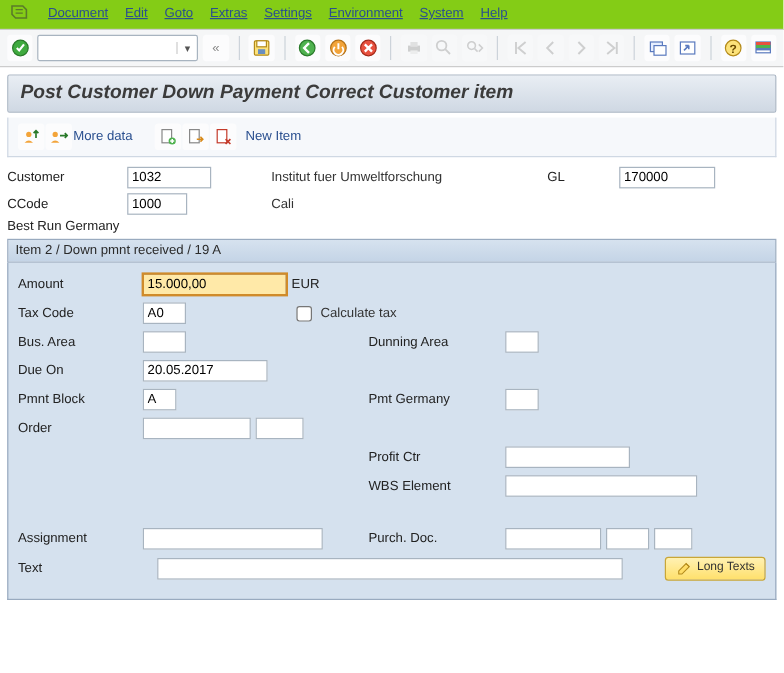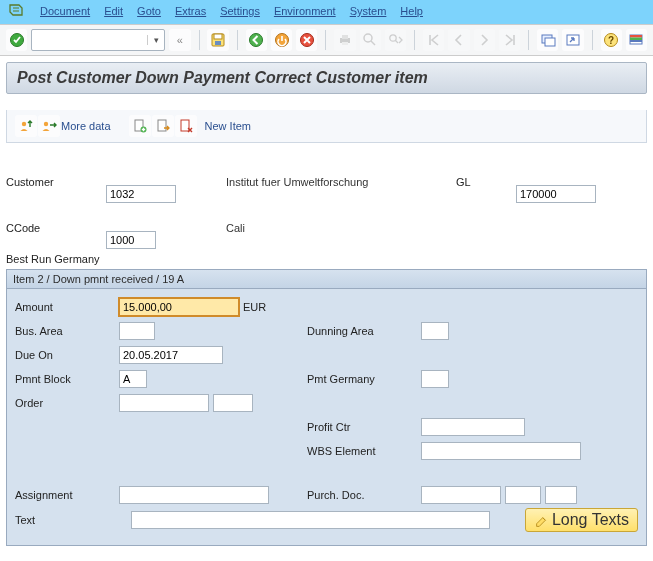--- a/index.html
+++ b/index.html
@@ -8,21 +8,21 @@
     font-size: 11px;
     background: #ffffff;
     color: #333;
   }
   .menubar {
     display: flex;
     align-items: center;
     padding: 3px 8px 5px 8px;
     border-bottom: 1px solid #ccc;
     gap: 14px;
-    background: #7dd3fc;
+    background: #84cc16;
   }
   .menubar .sap-logo {
     color: #555;
     font-size: 15px;
     margin-right: 2px;
   }
   .menubar .mitem {
     color: #2a4f8f;
     text-decoration: underline;
     cursor: default;
@@ -58,21 +58,21 @@
     background: linear-gradient(#e9eef4,#cfd8e3);
     border: 1px solid #aab6c4;
     padding: 6px 10px;
     font-style: italic;
     font-weight: bold;
     font-size: 16px;
     color: #3b3b3b;
     border-radius: 2px;
   }
   .subtoolbar {
-    margin: 16px 6px;
+    margin: 4px 6px;
     padding: 5px 8px;
     border: 1px solid #cfd8e3;
     border-top: none;
     display: flex;
     align-items: center;
     gap: 1px;
     background: #f6f8fb;
   }
   .subtoolbar .link { color:#2a4f8f; }
   .subtoolbar .gap { width: 16px; }
@@ -84,21 +84,20 @@
     grid-template-columns: 100px 90px 30px 230px 60px 100px;
     row-gap: 4px;
     align-items: center;
     padding: 2px 0 4px 0;
   }
   .hdr-grid input {
     height: 18px;
     border: 1px solid #a8b4c0;
     padding: 1px 3px;
     font-size: 11px;
-    margin-top: 24px;
   }
   .section-title {
     background: linear-gradient(#d6e2ef,#c4d4e6);
     border: 1px solid #99aabf;
     padding: 3px 6px;
     color: #2b2b2b;
     font-size: 11px;
   }
   .section-body {
     border: 1px solid #99aabf;
@@ -121,27 +120,27 @@
   input.fld.small { width: 36px; }
   input.fld.med { width: 104px; }
   input.fld.focus {
     background: #ffe9a8;
     outline: 2px solid #d08b2a;
     outline-offset: -1px;
   }
   .chk { display:inline-flex; align-items:center; gap:4px;}
   .spacer { height: 20px; }
   .longbtn {
-    display:inline-flex; align-items:flex-end; gap:4px;
+    display:inline-flex; align-items:flex-start; gap:4px;
     background: linear-gradient(#fff1b3,#ffe06b);
     border:1px solid #c9a637;
     border-radius:3px;
     padding: 2px 8px;
     color:#333;
-    font-size:16px;
+    font-size:10px;
     margin-left:19px;
   }
   .icon16 { width:16px; height:16px; }
 </style>
 </head>
 <body>
 
 <div class="menubar">
   <span class="sap-logo">
     <svg width="16" height="16" viewBox="0 0 16 16">
@@ -340,20 +339,28 @@
 
     <div class="row">
       <span class="lbl">Amount</span>
       <input class="fld focus" value="15.000,00" style="">
       <span class="lbl">EUR</span>
       <span></span>
         <span></span>
     </div>
 
 
+    <div class="row">
+      <span class="lbl">Tax Code</span>
+      <div><input class="fld small" value="A0" style=""></div>
+      <span class="chk" style="grid-column:3 / span 3">
+        <input type="checkbox" style="">
+        <span>Calculate tax</span>
+      </span>
+    </div>
 
     <div class="row">
       <span class="lbl">Bus. Area</span>
       <div><input class="fld small" value="" style=""></div>
       <span></span>
       <span class="lbl">Dunning Area</span>
       <div><input class="fld small" style="width: 28px;" value=""></div>
     </div>
 
     <div class="row">

